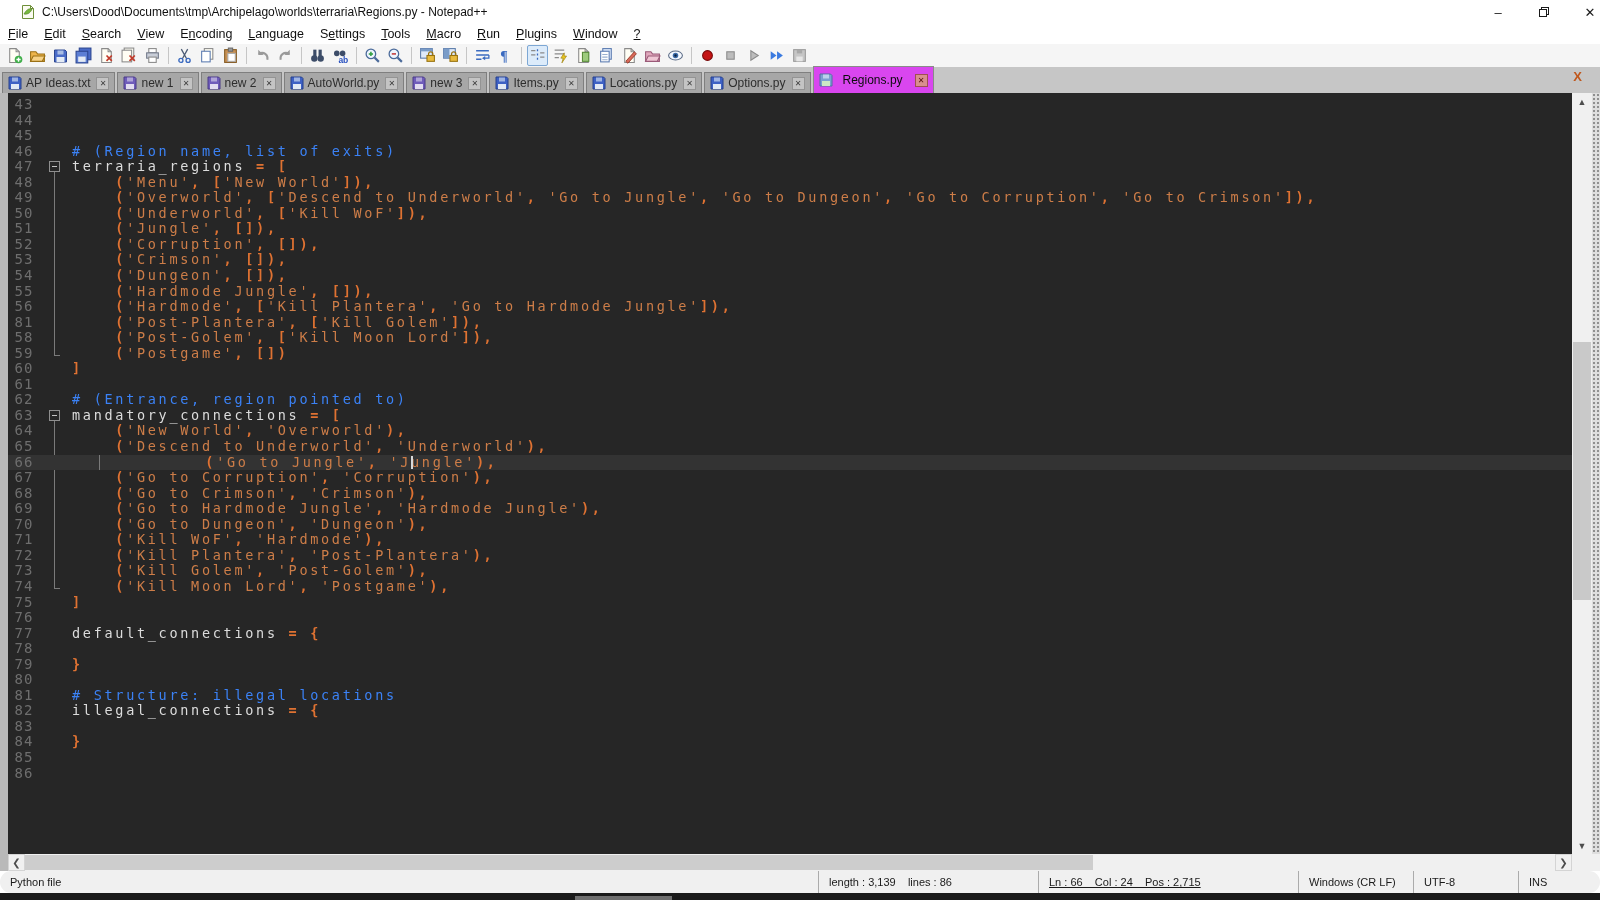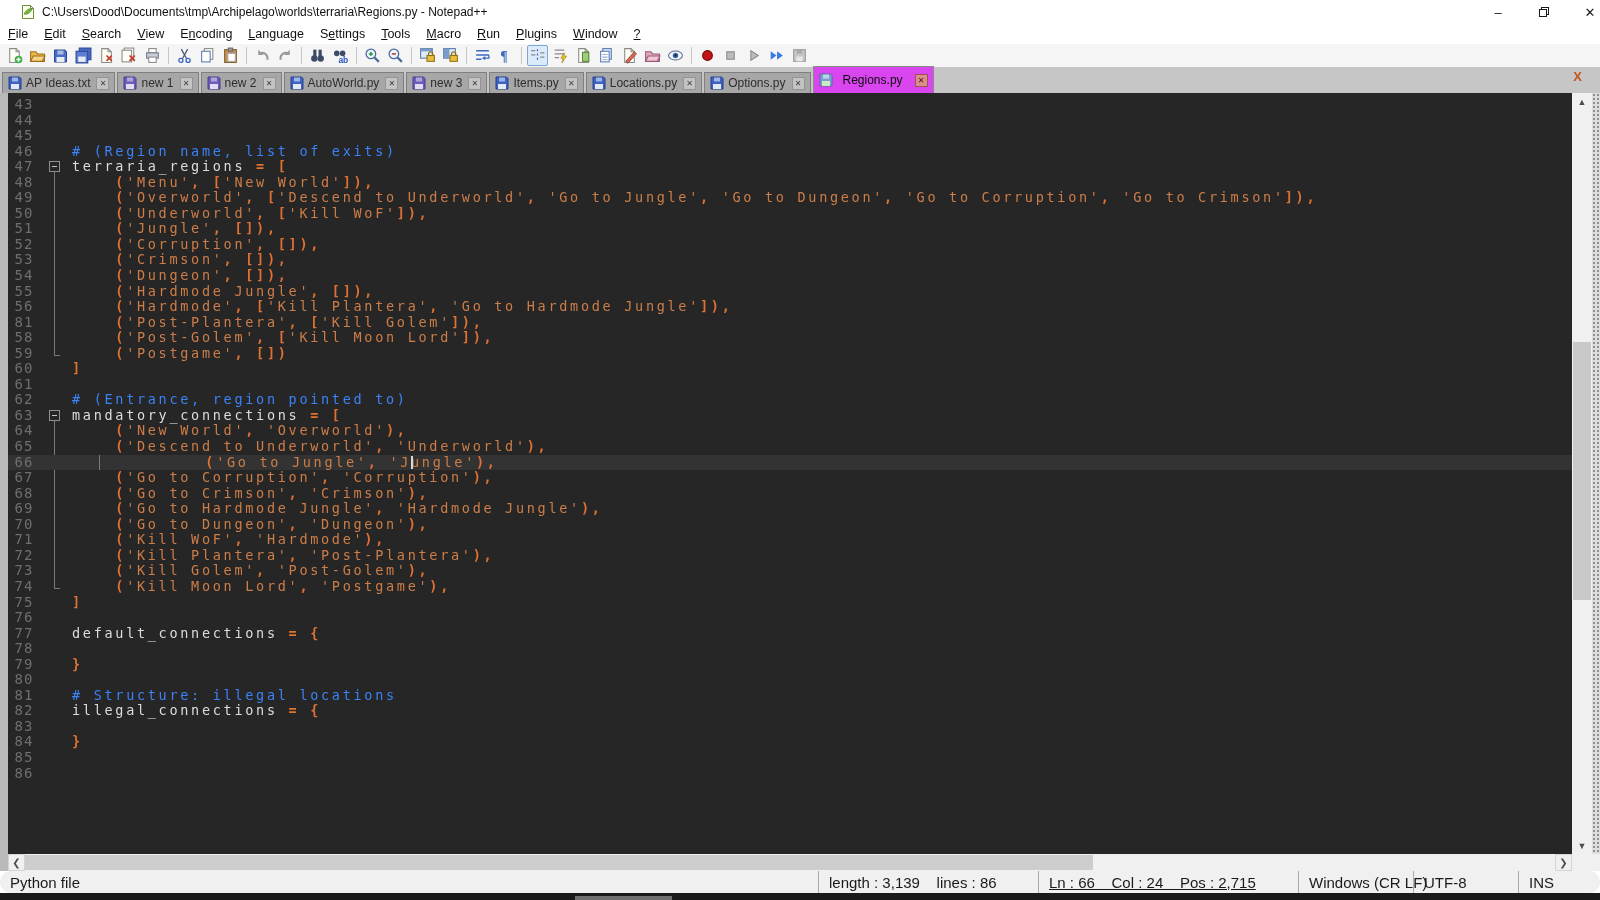--- a/index.html
+++ b/index.html
@@ -69,21 +69,21 @@
            background-image:radial-gradient(#8f8f8f 1px,rgba(0,0,0,0) 1.2px);background-size:4px 4px;}
   .hscroll{position:absolute;top:854px;left:8px;width:1564px;height:17px;background:#f0f0f0;}
   .harrow{position:absolute;top:0;width:17px;height:17px;display:flex;align-items:center;justify-content:center;
           color:#4d4d4d;font-size:10px;background:#f0f0f0;border:1px solid #d4d4d4;box-sizing:border-box;}
   .harrow.left{left:0}.harrow.right{right:0}
   .hthumb{position:absolute;left:17px;top:1px;height:15px;width:1068px;background:#cdcdcd;}
   .scroll-corner{position:absolute;top:854px;left:1572px;width:28px;height:17px;background:#f0f0f0;}
 
   
   .statusbar{position:absolute;top:871px;left:0;width:1600px;height:22px;background:#f0f0f0;
-             display:flex;align-items:stretch;font-size:15px;color:#1a1a1a;border-radius:11px;}
+             display:flex;align-items:stretch;font-size:11px;color:#1a1a1a;border-radius:11px;}
   .st{display:flex;align-items:center;padding-left:10px;border-left:1px solid #ababab;
       box-sizing:border-box;white-space:pre;}
   .st:first-child{border-left:none;}
   .st.doc{flex:1;}
   .st.len{width:220px;}
   .st.pos{width:260px;text-decoration:underline;}
   .st.eol{width:115px;}
   .st.enc{width:105px;text-align:right;}
   .st.ins{width:82px;}
 

